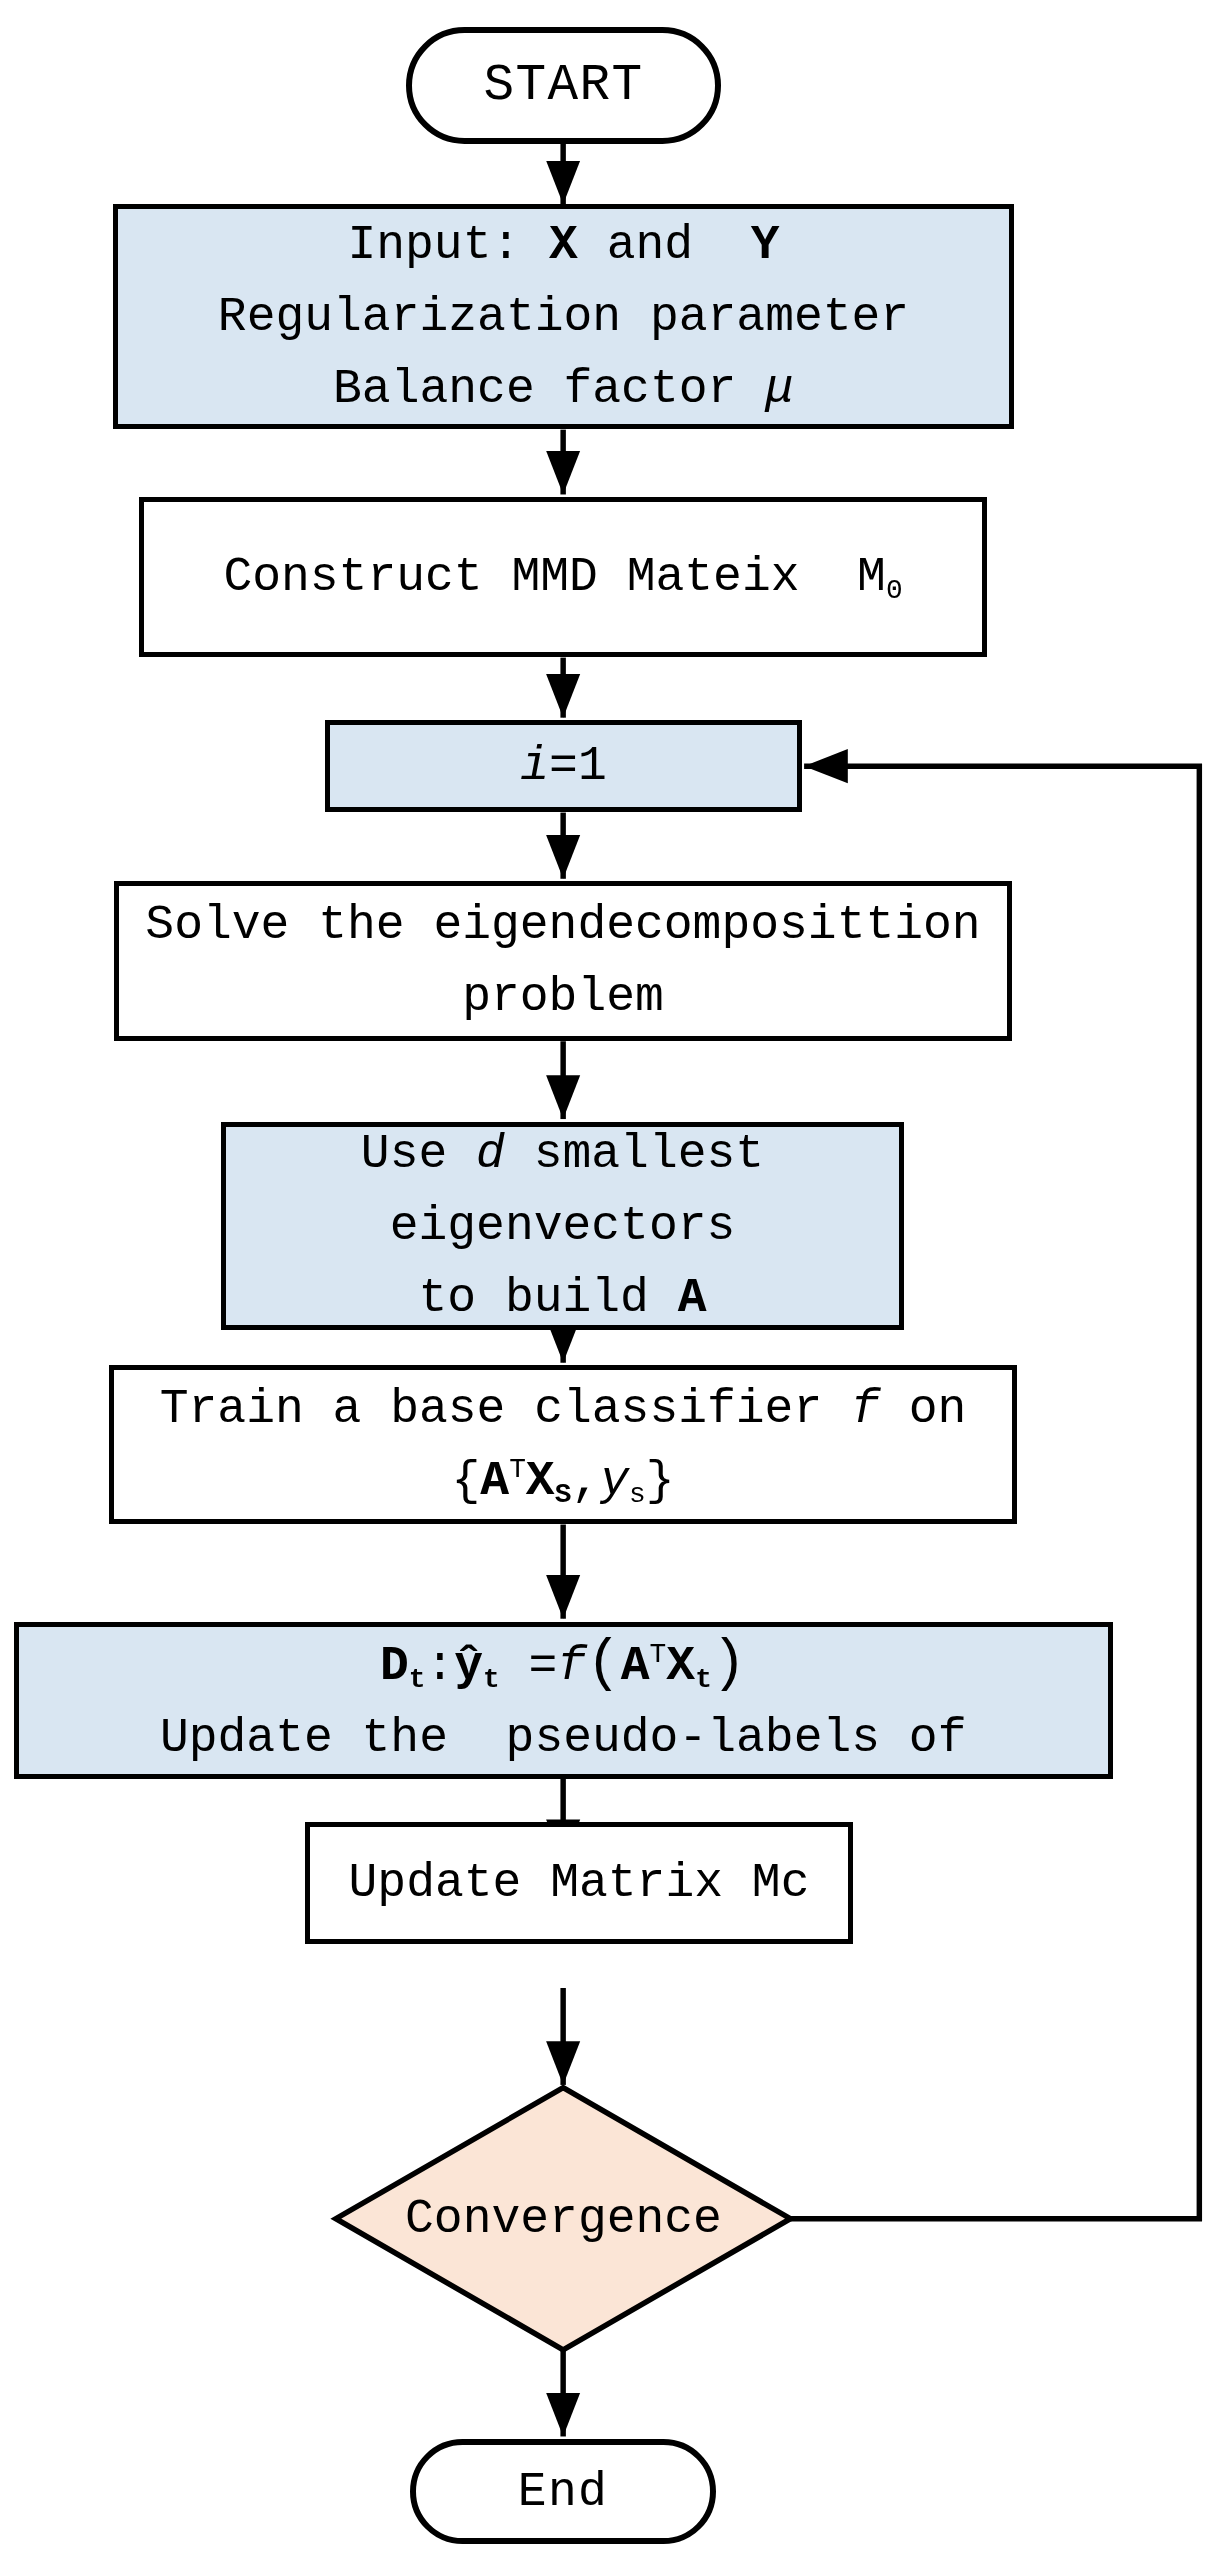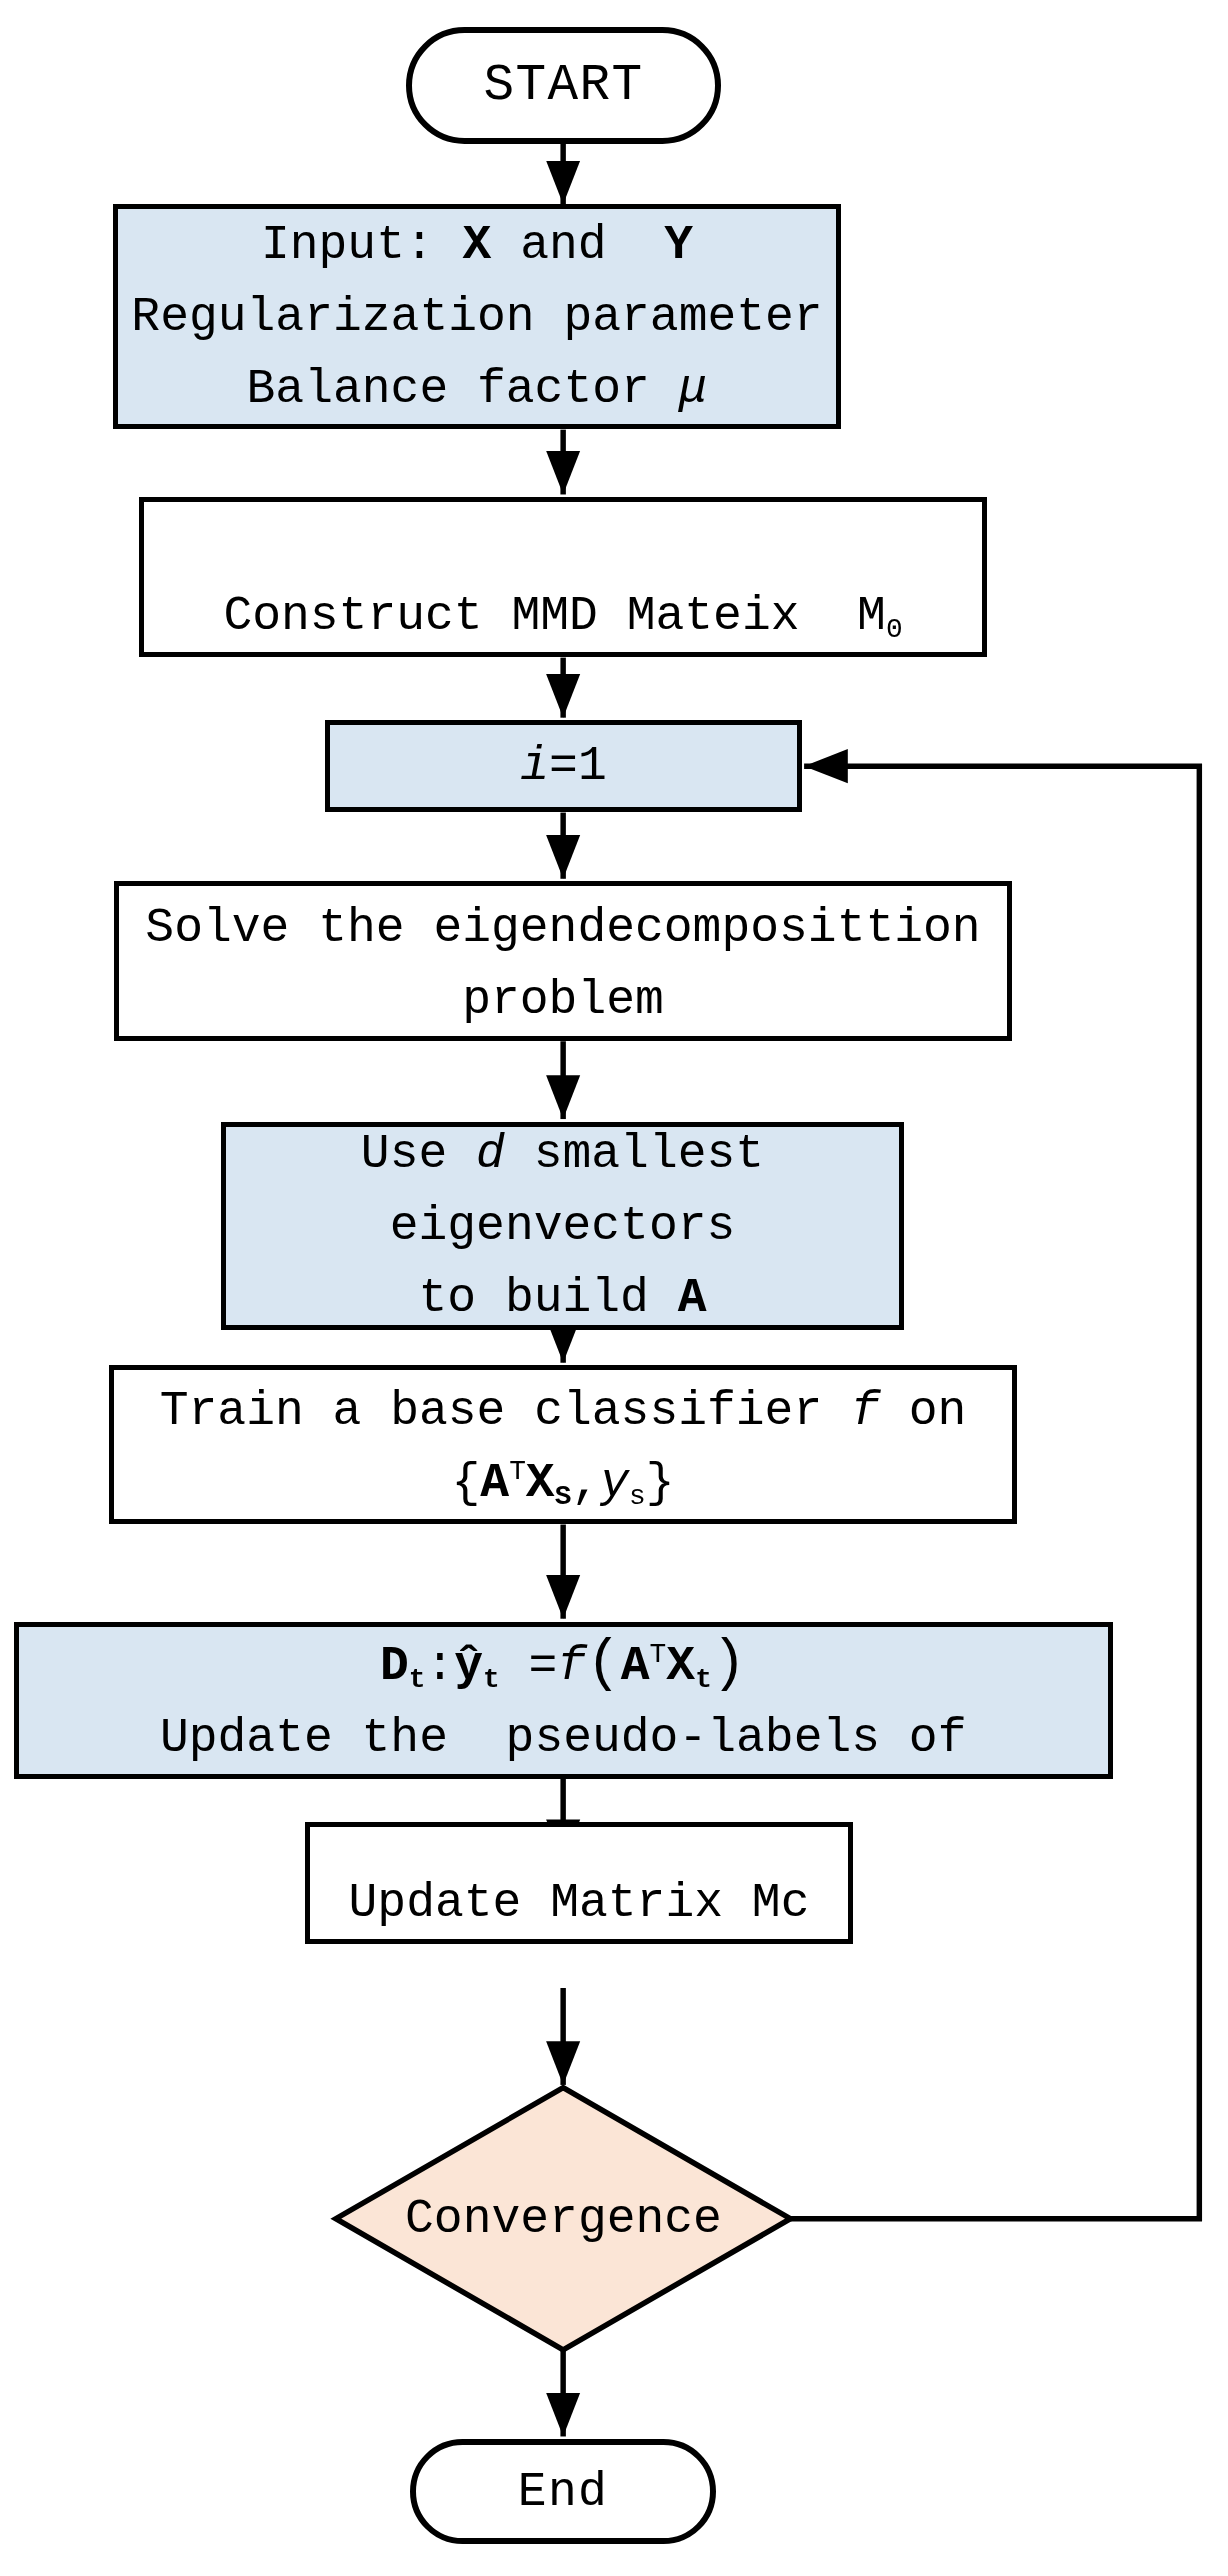--- a/index.html
+++ b/index.html
@@ -24,21 +24,21 @@
     font-size:48px;
     line-height:72px;
   }
   .terminator{
     border-radius:682px;
     border-width:6.1px;
     background:#fff;
     font-size:51px;
     letter-spacing:1.4px;
   }
-  .white{background:#ffffff;justify-content:flex-end;}
+  .white{background:#ffffff;}
   .blue{background:var(--box_blue,#d9e6f2);}
   .diamond-label{
     position:absolute;
     display:flex;
     align-items:center;
     justify-content:center;
     text-align:center;
     font-size:48px;
   }
   .connectors{
@@ -77,21 +77,21 @@
     <line x1="825" y1="2912" x2="825" y2="3054" stroke="#000" stroke-width="8" marker-end="url(#ah)"></line>
     <line x1="825" y1="3442" x2="825" y2="3569" stroke="#000" stroke-width="8" marker-end="url(#ah)"></line>
     <polyline points="1158,3250 1757,3250 1757,1122 1178,1122" fill="none" stroke="#000" stroke-width="8" marker-end="url(#ah)"></polyline>
     <polygon points="825,3058 1158,3250 825,3442 492,3250" fill="#fbe5d6" stroke="#000" stroke-width="8"></polygon>
   </svg>
 
   <div class="node terminator" style="left:406px;top:27px;width:315px;height:117px">
     <span>START</span>
   </div>
 
-  <div class="node blue" style="left:113px;top:204px;width:728px;height:225px">
+  <div class="node blue" style="left:113px;top:204px;width:901px;height:225px">
     <span class="line"><span>Input: </span><b>X</b><span> and </span><b>&nbsp;Y</b></span>
     <span class="line">Regularization parameter</span>
     <span class="line"><span>Balance factor </span><i>μ</i></span>
   </div>
 
   <div class="node white" style="left:139px;top:497px;width:848px;height:160px">
     <span class="line"><span>Construct MMD Mateix&nbsp; M</span><sub>0</sub></span>
   </div>
 
   <div class="node blue" style="left:325px;top:720px;width:477px;height:92px">

